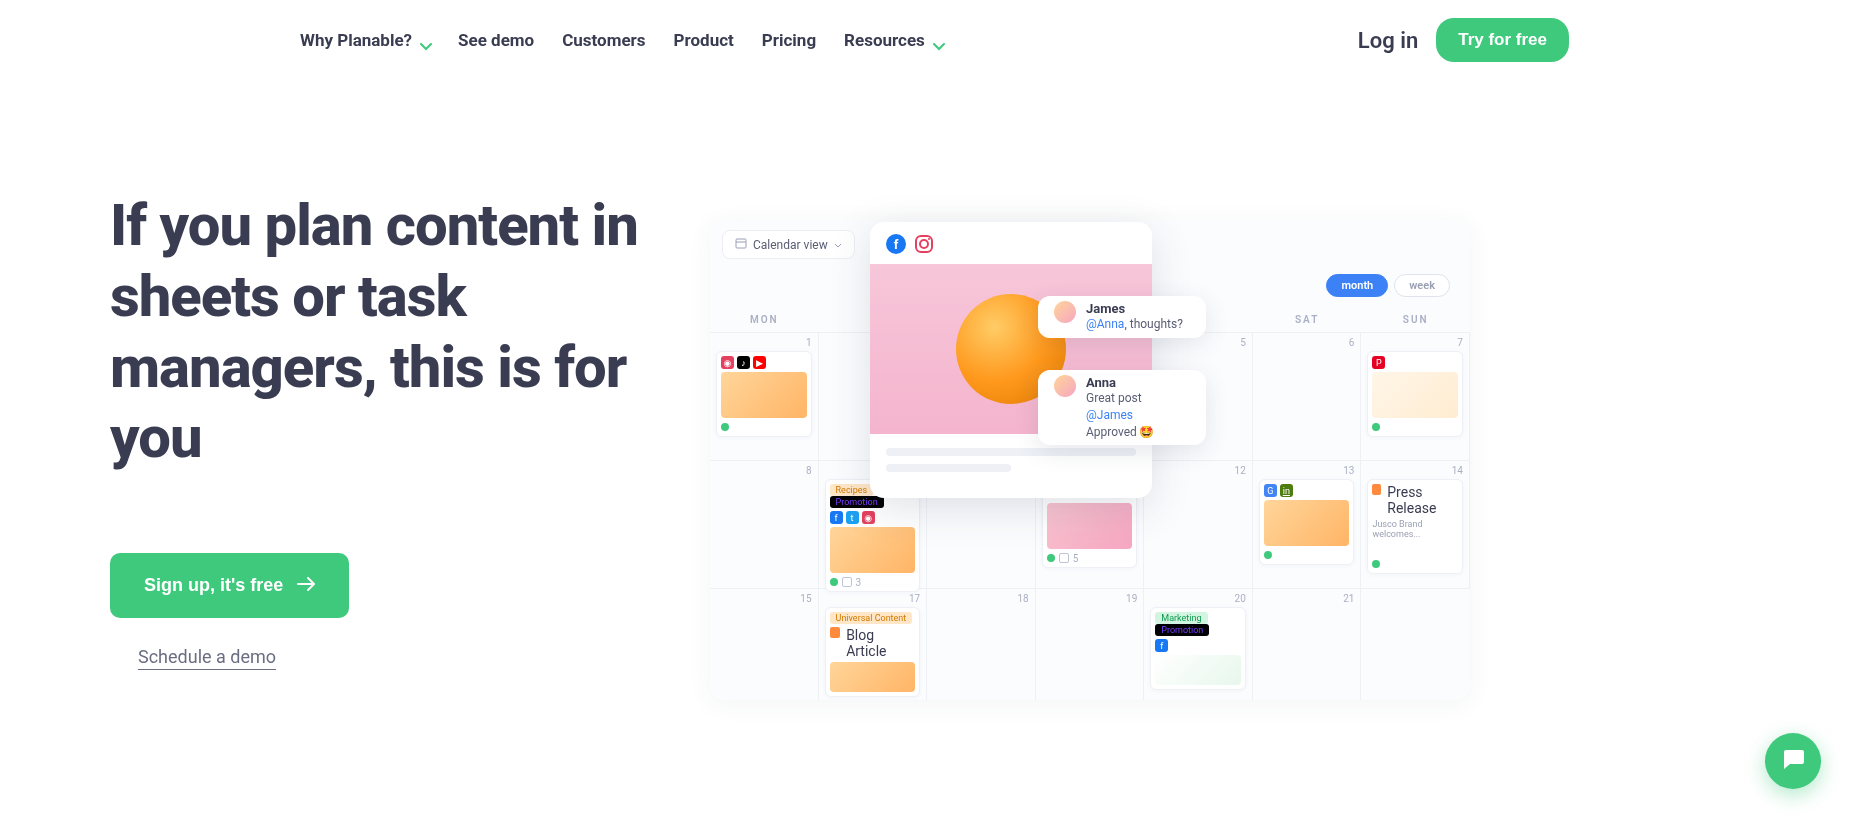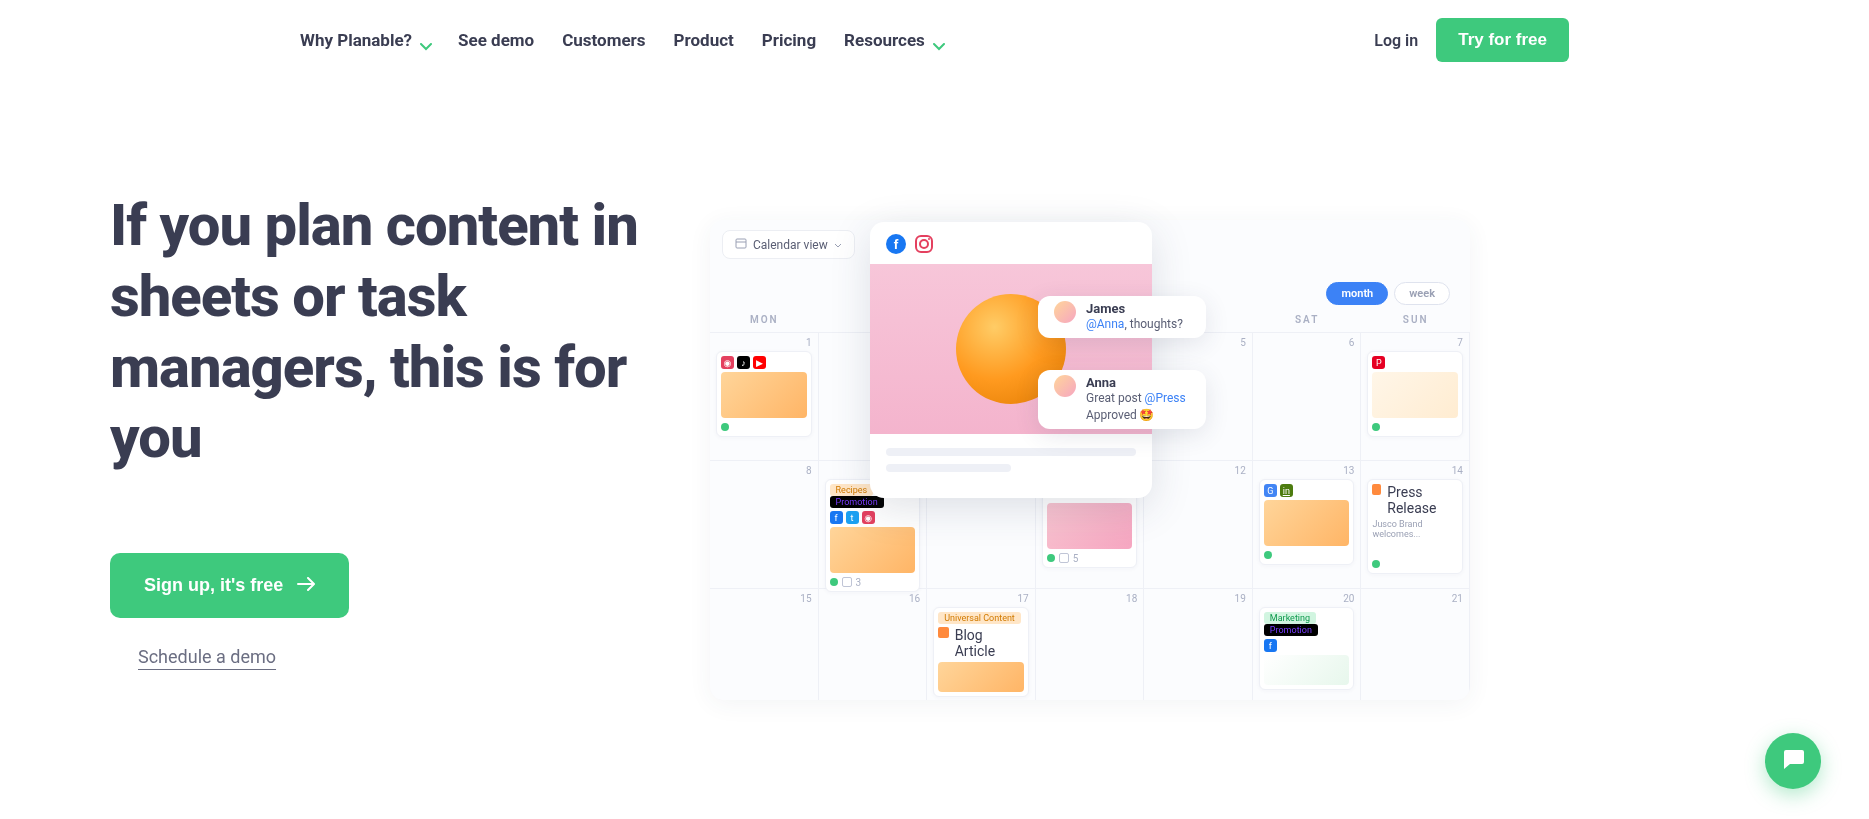--- a/index.html
+++ b/index.html
@@ -28,25 +28,25 @@
   cursor: pointer;
   display: flex;
   align-items: center;
   gap: 8px;
 }
 .chevron-down {
   width: 10px; height: 10px; display: inline-block;
 }
 .chevron-down svg { width: 12px; height: 8px; }
 .nav-right { display: flex; gap: 18px; align-items: center; }
-.login-link { font-size: 16px; font-weight: 600; color: #3a3d52; cursor: pointer; }
+.login-link { font-size: 22px; font-weight: 600; color: #3a3d52; cursor: pointer; }
 .try-btn {
   background: #3ec97d;
   color: #fff;
-  border-radius: 6px;
+  border-radius: 18px;
   padding: 12px 22px;
   font-size: 17px;
   font-weight: 700;
   border: none;
   cursor: pointer;
 }
 
 
 .hero {
   display: flex;
@@ -105,21 +105,21 @@
   background: #fff;
   border: 1px solid #eceef3;
   border-radius: 8px;
   padding: 6px 12px;
   font-size: 12px;
   color: #5a5e74;
   display: flex; align-items: center; gap: 6px;
 }
 .toggle-group {
   position: absolute;
-  top: 62px; right: 20px;
+  top: 54px; right: 20px;
   display: flex; gap: 6px;
 }
 .toggle-pill {
   border-radius: 999px;
   padding: 4px 14px;
   font-size: 11px;
   font-weight: 600;
   border: 1px solid #dfe3ee;
   background: #fff;
   color: #9aa0b4;
@@ -458,23 +458,20 @@
           </div>
         <div class="sub-text">Jusco Brand welcomes...</div>
         <div class="meta-row" style="margin-top:20px">
             <span class="dot"></span>
           </div>
       </div>
     </div>
 
     <div class="cell">
         <span class="num">15</span>
-      </div>
-    <div class="cell">
-        <span class="num">16</span>
       </div>
     <div class="cell">
       <span class="num">17</span>
       <div class="card">
         <div style="margin-bottom:3px"><span class="tag or">Universal Content</span></div>
         <div class="icon-row">
             <span class="doc-ic"></span>
             <span class="label-text">Blog Article</span>
           </div>
         <div class="thumb" style="height:30px"></div>
@@ -531,21 +528,21 @@
   <div class="avatar"></div>
   <div>
     <div class="c-name">James</div>
     <div class="c-text"><span class="mention">@Anna</span><span>, thoughts?</span></div>
   </div>
 </div>
 <div class="comment bottom">
   <div class="avatar"></div>
   <div>
     <div class="c-name">Anna</div>
-    <div class="c-text"><span>Great post </span><span class="mention">@Press</span><br><span>Approved 🤩</span></div>
+    <div class="c-text"><span>Great post </span><span class="mention">@James</span><br><span>Approved 🤩</span></div>
   </div>
 </div>
 
 <div class="chat-fab">
   <span>
     <svg viewBox="0 0 26 26">
         <path d="M4 4h18a2 2 0 012 2v10a2 2 0 01-2 2H10l-6 5V6a2 2 0 012-2z" fill="#fff"></path>
       </svg>
   </span>
 </div>

